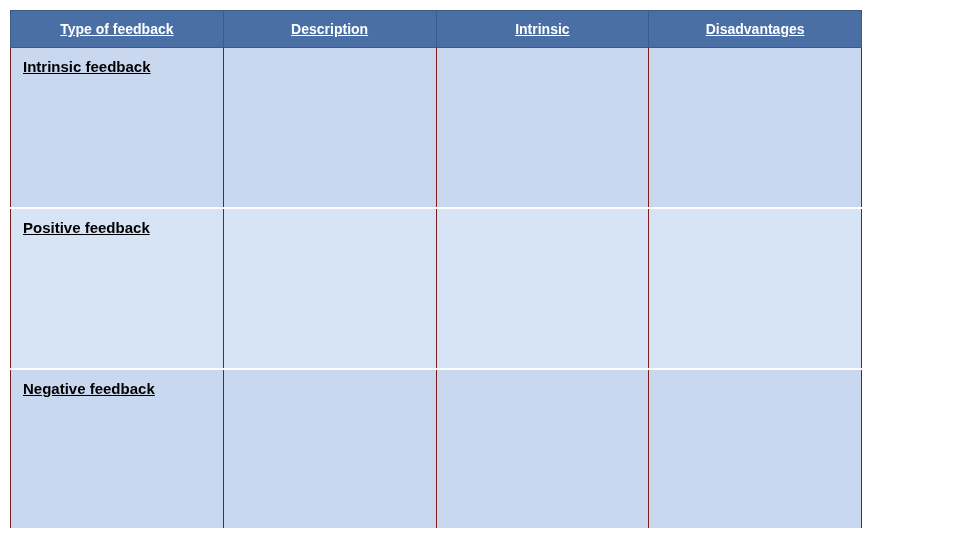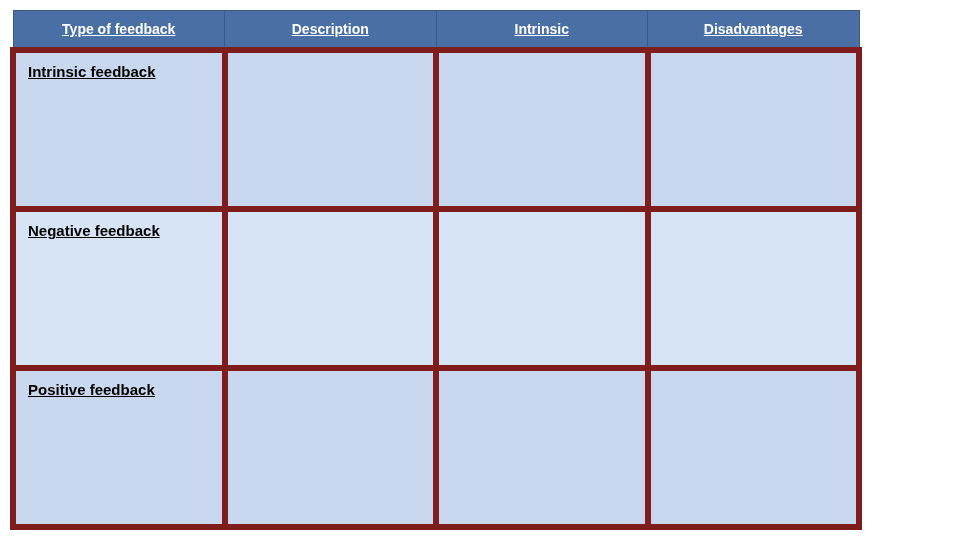--- a/index.html
+++ b/index.html
@@ -50,21 +50,21 @@
       background-color: #c9d8ee;
     }
 
     tbody tr:nth-child(even) td {
       background-color: #d6e4f5;
     }
 
     tbody td {
       padding: 10px 12px;
       vertical-align: top;
-      border: 6px solid #7f1d1d;
+      border: 1px solid #7f1d1d;
       font-size: 15px;
     }
 
     tbody td.label-cell {
       font-weight: bold;
       text-decoration: underline;
       color: #000000;
       width: 25%;
     }
 
@@ -90,26 +90,26 @@
       </tr>
     </thead>
     <tbody id="table-body">
     <tr>
           <td class="label-cell">Intrinsic feedback</td>
           <td class="content-cell"></td>
           <td class="content-cell"></td>
           <td class="content-cell"></td>
         </tr>
         <tr>
-          <td class="label-cell">Negative feedback</td>
+          <td class="label-cell">Positive feedback</td>
           <td class="content-cell"></td>
           <td class="content-cell"></td>
           <td class="content-cell"></td>
         </tr>
         <tr>
-          <td class="label-cell">Positive feedback</td>
+          <td class="label-cell">Negative feedback</td>
           <td class="content-cell"></td>
           <td class="content-cell"></td>
           <td class="content-cell"></td>
         </tr>
       </tbody>
   </table>
 </div>
 
 </body></html>

